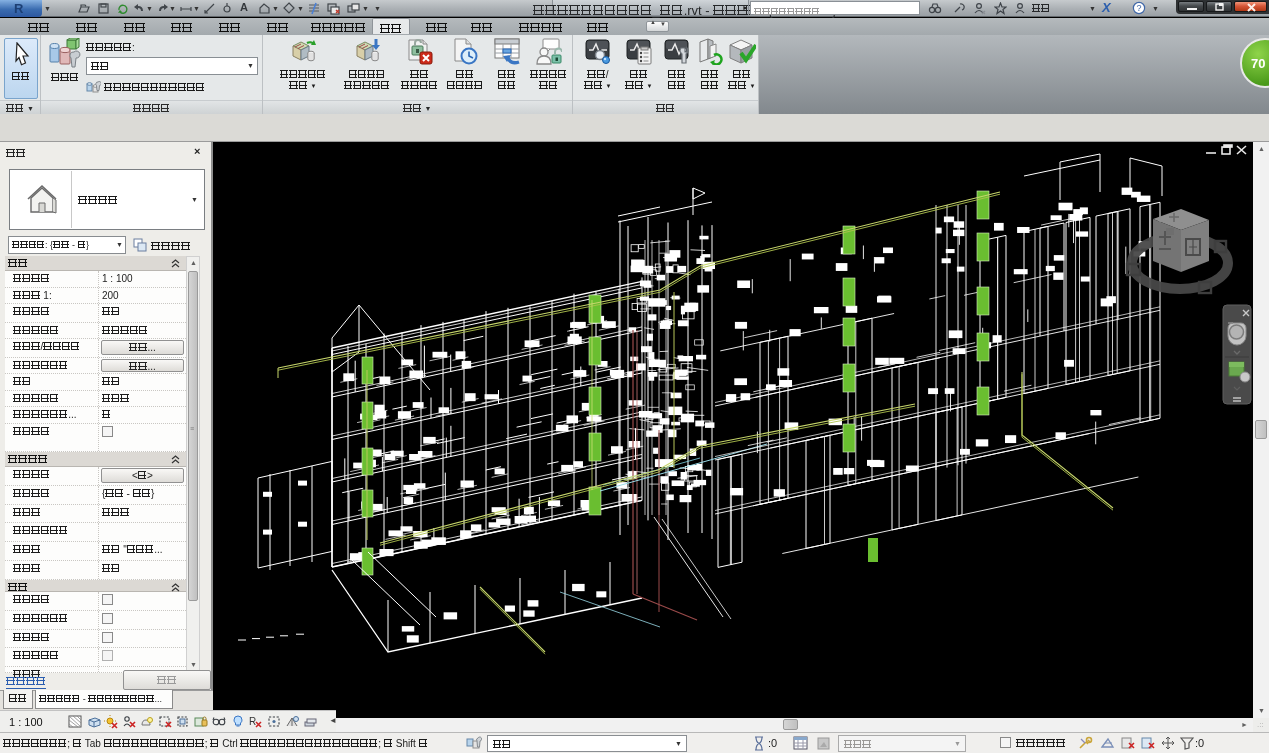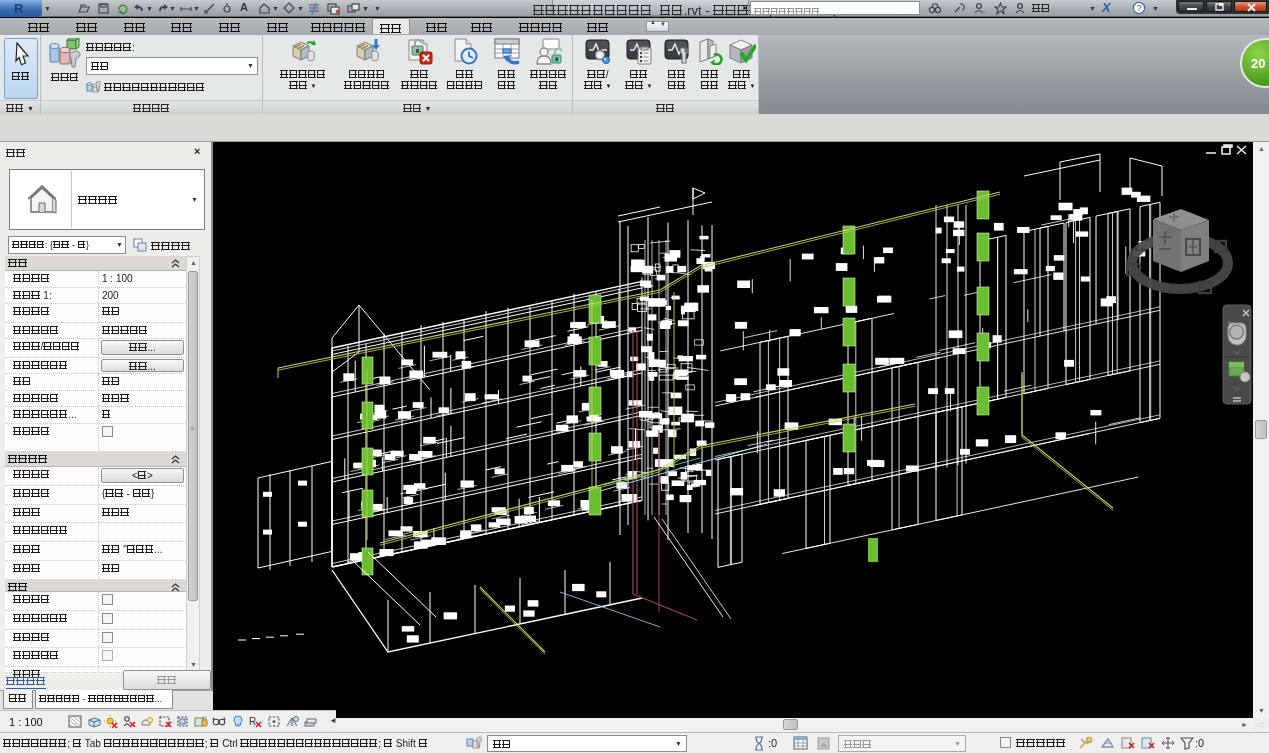--- a/index.html
+++ b/index.html
@@ -343,21 +343,21 @@
         <svg width="28" height="27" viewBox="0 0 28 27">
           <polygon points="2,7 13,2 24,7 13,12" fill="#f4f4f4" stroke="#808080"></polygon>
           <polygon points="2,7 13,12 13,25 2,20" fill="#b4b8bc" stroke="#808080"></polygon>
           <polygon points="24,7 13,12 13,25 24,20" fill="#9aa0a4" stroke="#808080"></polygon>
           <path d="M13 15 l5 7 L28 7" fill="none" stroke="#2aa62a" stroke-width="4"></path>
         </svg>
         <div><i class="c"></i><i class="c"></i></div>
         <div><i class="c"></i><i class="c"></i> <span style="font-size:6px;vertical-align:1px">▼</span></div>
       </div>
 <div class="a" style="left:1240px;top:3px;width:50px;height:50px;border-radius:50%;background:radial-gradient(circle at 35% 30%,#8fd44a,#4a9a1a 70%);border:2px solid #e8e8e8">
-        <span class="a" style="left:9px;top:16px;color:#fff;font-weight:bold;font-size:13px">20</span>
+        <span class="a" style="left:9px;top:16px;color:#fff;font-weight:bold;font-size:13px">70</span>
       </div>
 </div>
 <div id="optbar"></div>
 <div id="viewport"><svg width="1038" height="576" viewBox="0 0 1038 576">
         <line x1="43.0" y1="426.0" x2="117.0" y2="409.4" stroke="#fff" stroke-width="1"></line>
         <line x1="43.0" y1="336.0" x2="117.0" y2="319.4" stroke="#fff" stroke-width="1"></line>
         <line x1="43.0" y1="336.0" x2="43.0" y2="426.0" stroke="#fff" stroke-width="1"></line>
         <line x1="117.0" y1="319.4" x2="117.0" y2="409.4" stroke="#fff" stroke-width="1"></line>
         <line x1="55.0" y1="332.0" x2="55.0" y2="428.0" stroke="#fff" stroke-width="1"></line>
         <line x1="75.0" y1="328.0" x2="75.0" y2="424.0" stroke="#fff" stroke-width="1"></line>

